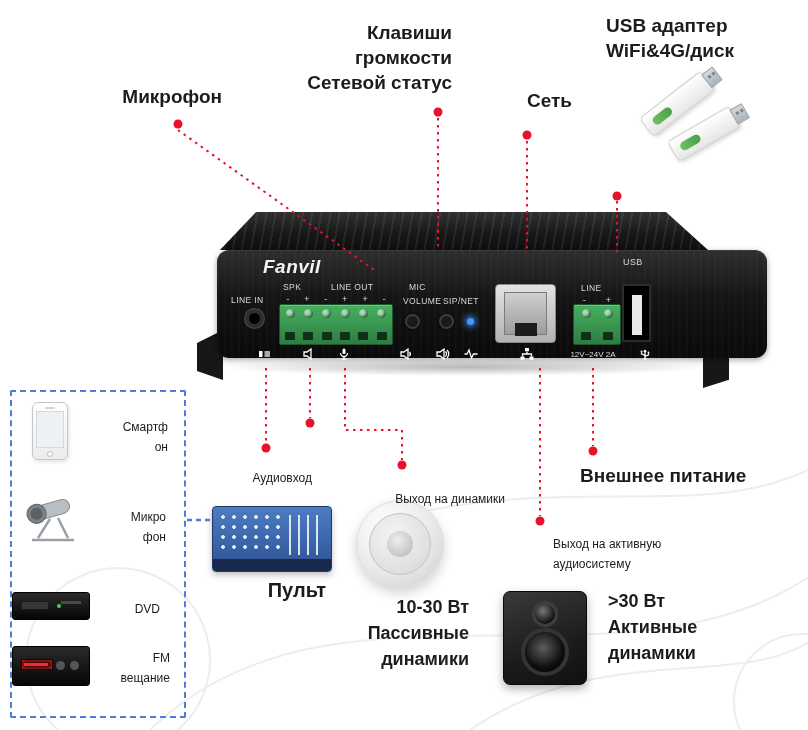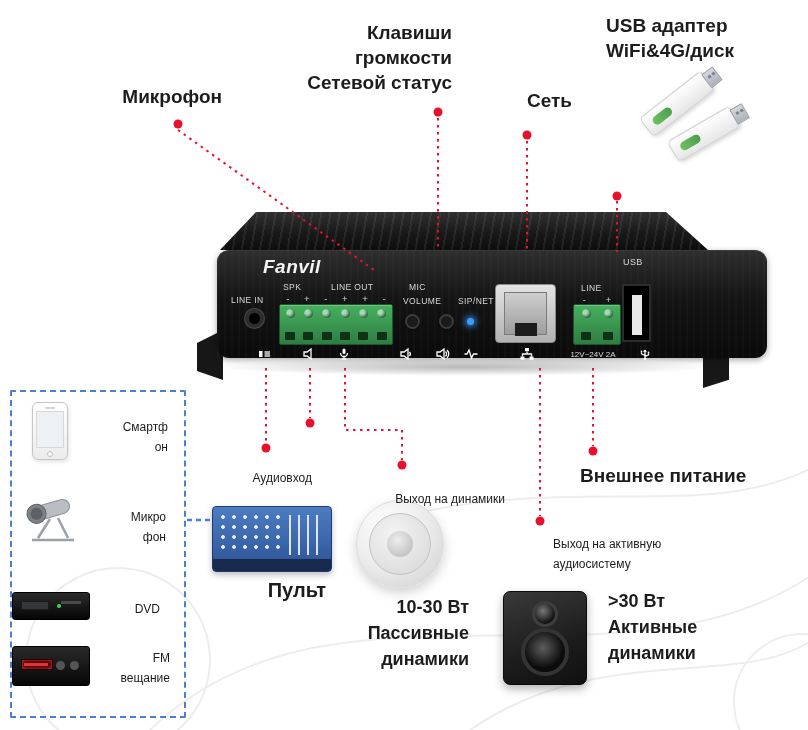--- a/index.html
+++ b/index.html
@@ -216,21 +216,21 @@
             <div class="screw"></div>
             <div class="slot"></div>
           </div>
         <div class="pin">
             <div class="screw"></div>
             <div class="slot"></div>
           </div>
       </div>
 
       <div class="ptxt" style="left:186px;top:45px;">VOLUME</div>
-      <div class="ptxt" style="left:241px;top:45px;">SIP/NET</div>
+      <div class="ptxt" style="left:226px;top:45px;">SIP/NET</div>
       <div class="rbtn" style="left:188px;top:63px;"></div>
       <div class="rbtn" style="left:222px;top:63px;"></div>
       <div class="led"></div>
 
       <div class="eth">
         <div class="eth-inner"></div>
         <div class="eth-slot"></div>
       </div>
 
       <div class="ptxt" style="left:364px;top:32px;">LINE</div>

